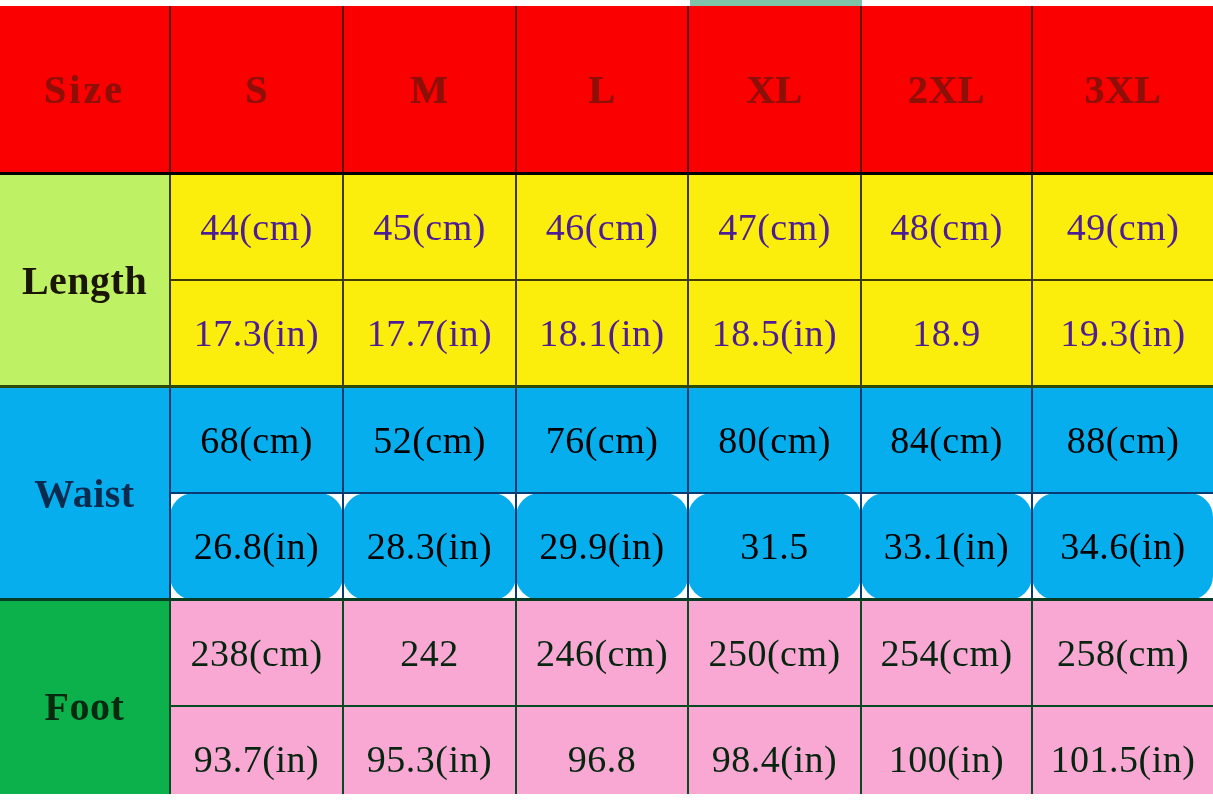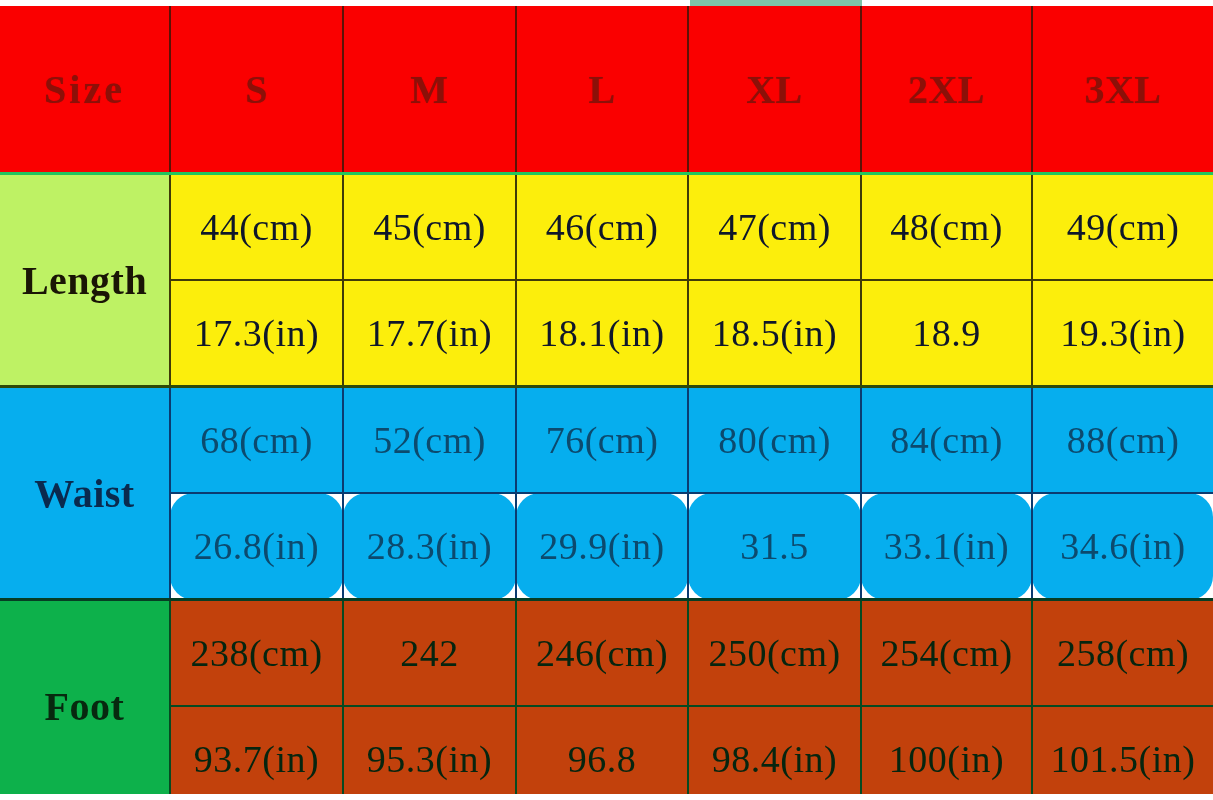--- a/index.html
+++ b/index.html
@@ -62,65 +62,65 @@
   col.c-3xl   { width: 181px; }
 
   
   tr.row-head td {
     background: #fa0000;
     color: #8c1008;
     font-weight: bold;
     font-size: 40px;
     height: 166px;
     border-right: 2px solid #5c1206;
-    border-bottom: 3px solid #22c55e;
+    border-bottom: 3px solid #000000;
     text-shadow: 0 0 1px rgba(0,0,0,0.25);
     margin-left: 40px;
   }
   tr.row-head td:last-child { border-right: none; }
   tr.row-head td.cell-label { letter-spacing: 3px; }
 
   
   td.band-yellow {
     background: #bef264;
     color: #1a1505;
   }
   td.cell-yellow {
     background: #fcee0c;
-    color: #0f172a;
+    color: #4c1d95;
     font-size: 38px;
     border-right: 2px solid #3f3a08;
     border-bottom: 2px solid #3f3a08;
     font-family: Liberation Serif, serif;
   }
   td.cell-yellow.last-col { border-right: none; }
   td.cell-yellow.band-bottom { border-bottom: 3px solid #2e4a08; }
 
   
   td.band-blue {
     background: #06aeee;
     color: #0a2a4e;
   }
   td.cell-blue {
     background: #06aeee;
-    color: #0c4a6e;
+    color: #000000;
     font-size: 38px;
     border-right: 2px solid #0b3b70;
     border-bottom: 2px solid #0b3b70;
   }
   td.cell-blue.last-col { border-right: none; }
   td.cell-blue.band-bottom { border-bottom: 3px solid #063d24; border-radius: 24px; }
 
   
   td.band-green {
     background: #0db14b;
     color: #07290f;
   }
   td.cell-green {
-    background: #c2410c;
+    background: #f9a8d4;
     color: #06250f;
     font-size: 38px;
     border-right: 2px solid #064a21;
     border-bottom: 2px solid #064a21;
   }
   td.cell-green.last-col { border-right: none; }
   td.cell-green.band-bottom { border-bottom: none; }
 
   
   td.row-label {

